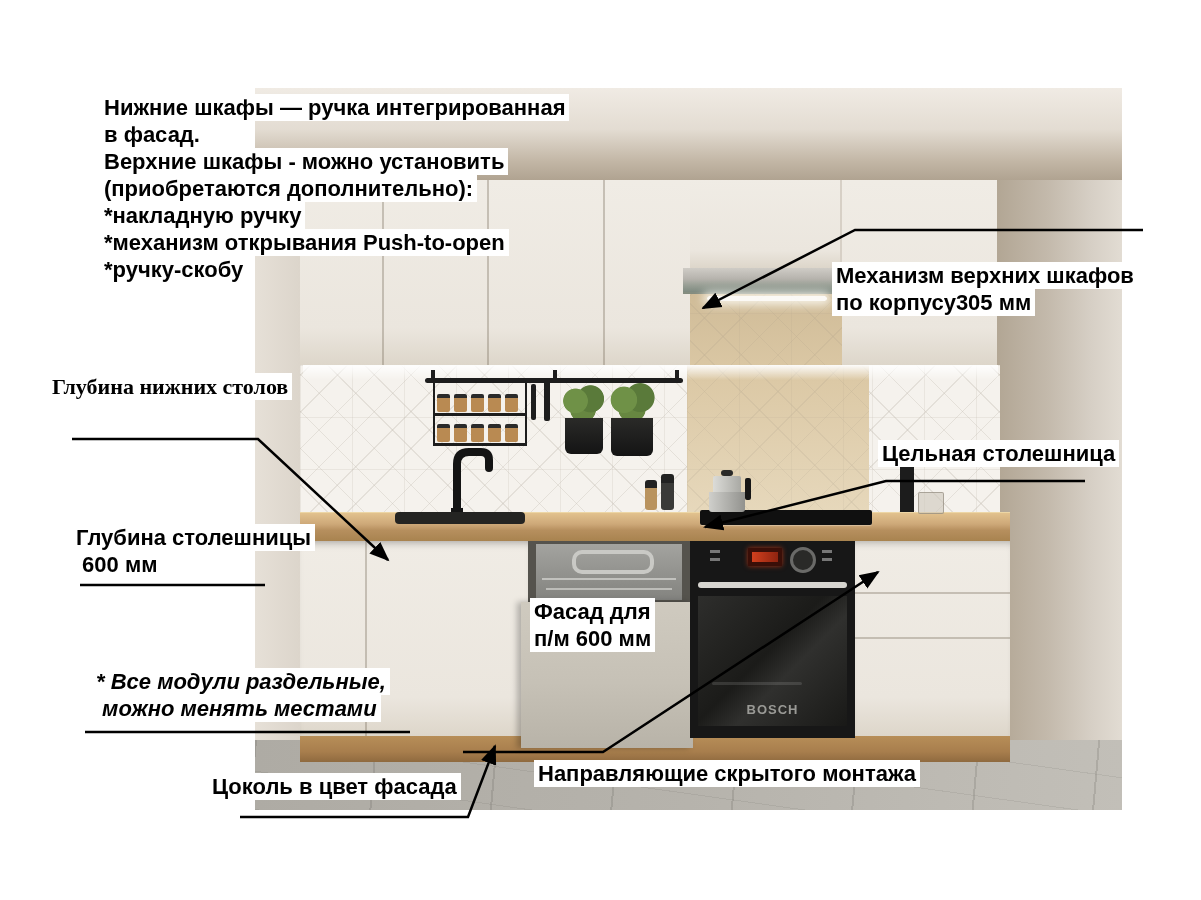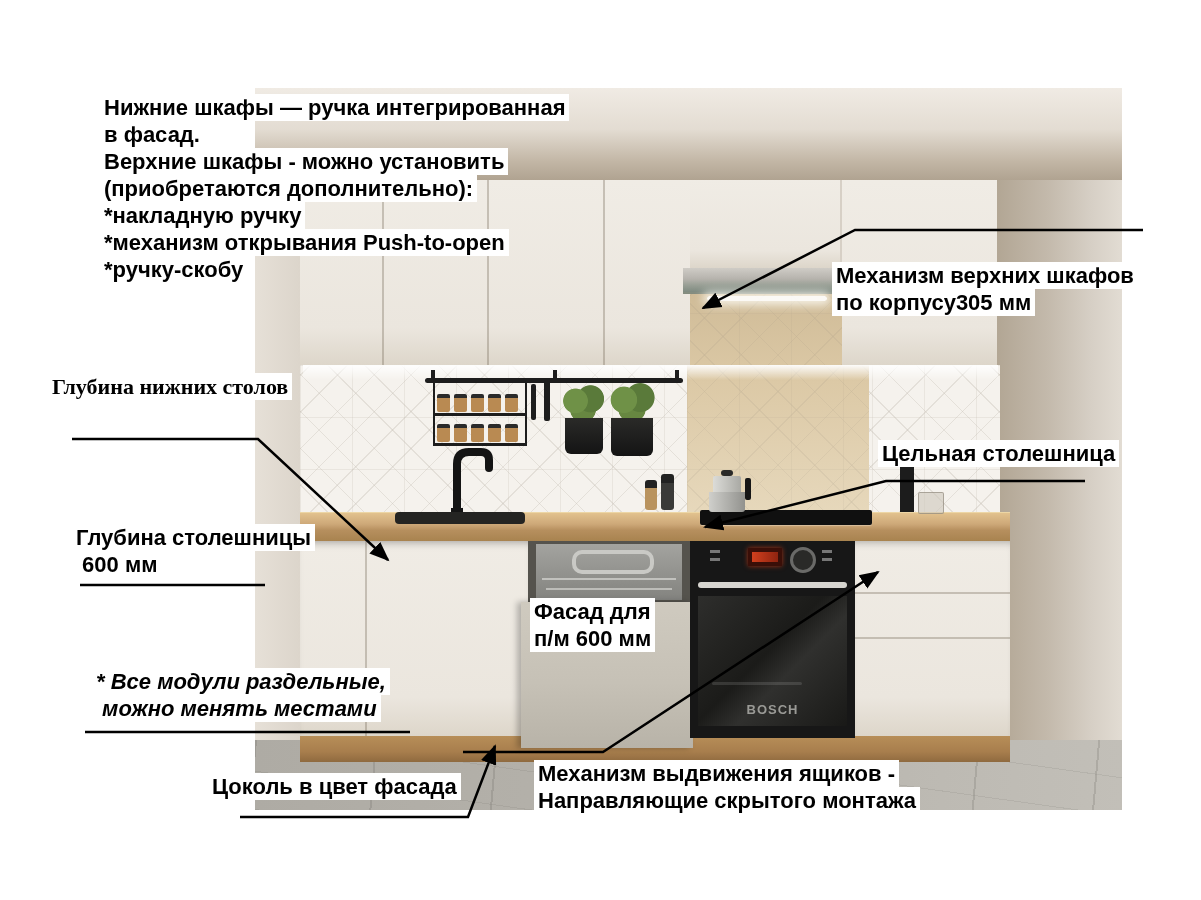--- a/index.html
+++ b/index.html
@@ -228,15 +228,14 @@
 <div class="label italic" style="left:92px;top:668px;">
   <span>* Все модули раздельные,</span>
   <span> можно менять местами</span>
 </div>
 
 <div class="label" style="left:208px;top:773px;">
   <span>Цоколь в цвет фасада</span>
 </div>
 
 <div class="label" style="left:534px;top:760px;">
-  <span>Механизм выдвижения ящиков -</span>
   <span>Направляющие скрытого монтажа</span>
 </div>
 
 </body></html>

